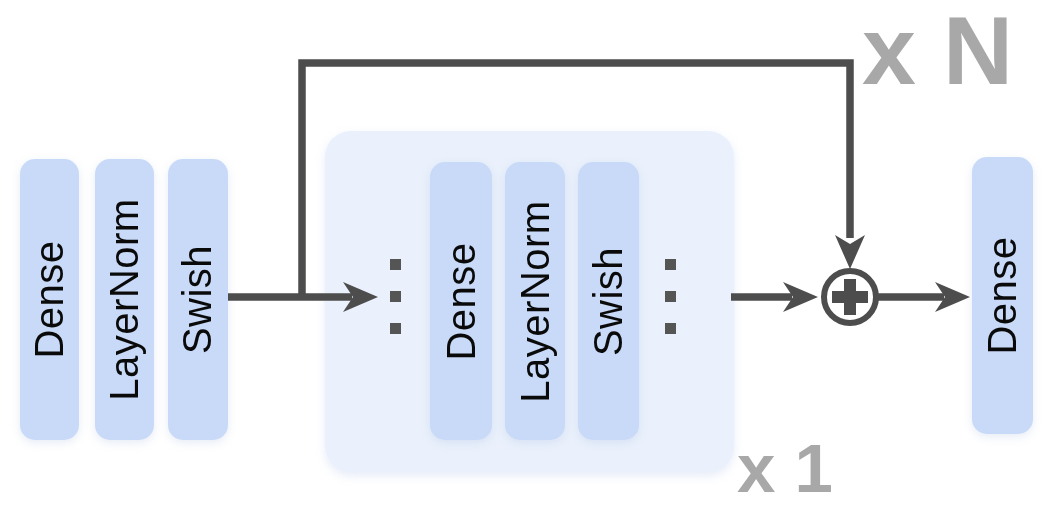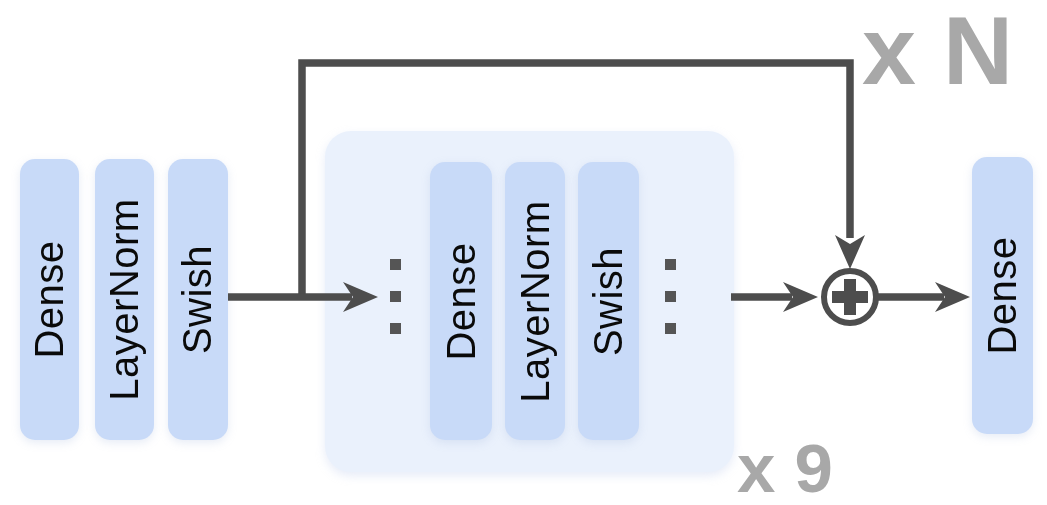--- a/index.html
+++ b/index.html
@@ -68,21 +68,21 @@
   </div>
   <div class="block" id="mid-swish">
     <span class="vtext">Swish</span>
   </div>
 
   <div class="block" id="out-dense">
     <span class="vtext">Dense</span>
   </div>
 
   <div class="mult xn">x N</div>
-  <div class="mult x4">x 9</div>
+  <div class="mult x4">x 1</div>
 
   <svg class="overlay" width="1047" height="505" viewBox="0 0 1047 505">
 
     <path class="conn" d="M 302 297 V 63 H 850 V 238"></path>
     <polygon class="ahead" points="850,269 835,235 850,244 865,235"></polygon>
 
     <path class="conn" d="M 228 297 H 352"></path>
     <polygon class="ahead" points="378,297 343,282 353,297 343,312"></polygon>
 
     <path class="conn" d="M 731 297 H 792"></path>

